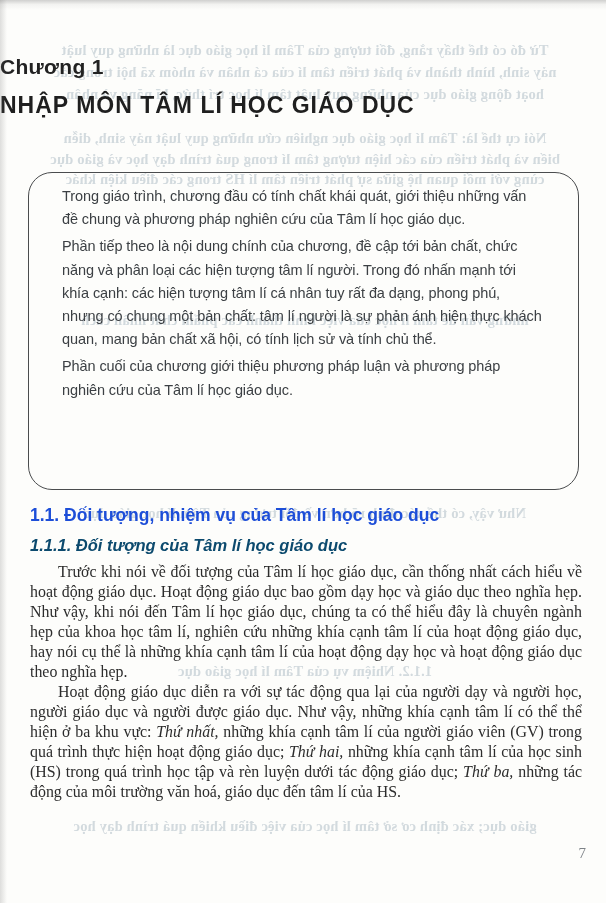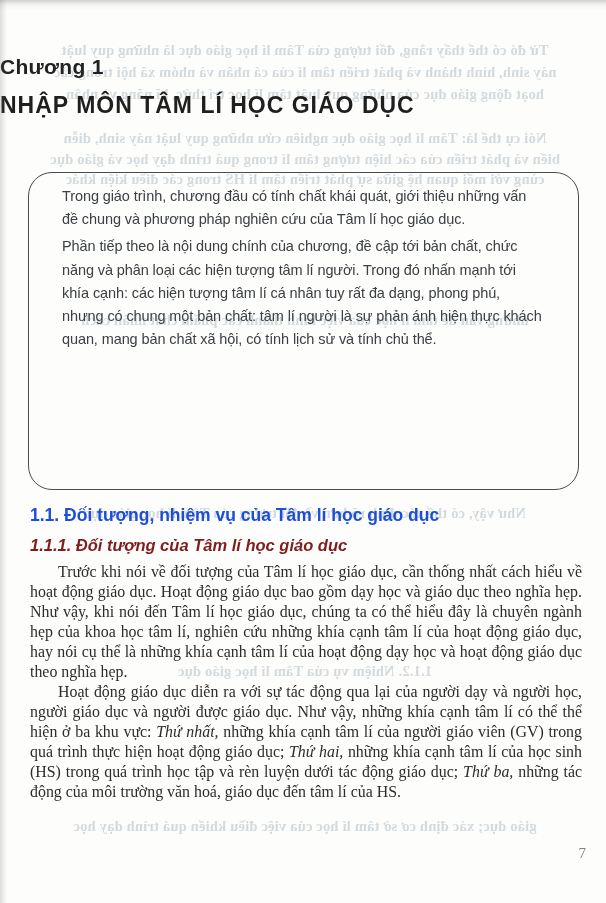--- a/index.html
+++ b/index.html
@@ -73,21 +73,21 @@
     letter-spacing:-.1px;
   }
   .h2{
     position:absolute;left:30px;top:505px;width:560px;
     font-family:"Liberation Sans", sans-serif;
     font-weight:bold;font-size:17.5px;color:#1d4ed8;
   }
   .h3{
     position:absolute;left:30px;top:536px;width:560px;
     font-family:"Liberation Sans", sans-serif;
-    font-weight:bold;font-style:italic;font-size:16.5px;color:#7f1d1d;
+    font-weight:bold;font-style:italic;font-size:16.5px;color:#0c4a6e;
   }
   .bodytext{
     position:absolute;left:30px;top:562px;width:552px;
     font-family:"Liberation Serif", serif;
     font-size:15.9px;line-height:20px;color:#2c2c2c;
     text-align:justify;
   }
   .bodytext p{margin:0;text-indent:28px;}
   .bodytext .it{font-style:italic;}
   .page-number{
@@ -116,20 +116,21 @@
 
   <div class="content">
 
     <div class="chapter-label">Chương 1</div>
 
     <div class="chapter-title">NHẬP MÔN TÂM LÍ HỌC GIÁO DỤC</div>
 
     <div class="summary-box">
       <p>Trong giáo trình, chương đầu có tính chất khái quát, giới thiệu những vấn đề chung và phương pháp nghiên cứu của Tâm lí học giáo dục.</p>
       <p>Phần tiếp theo là nội dung chính của chương, đề cập tới bản chất, chức năng và phân loại các hiện tượng tâm lí người. Trong đó nhấn mạnh tới khía cạnh: các hiện tượng tâm lí cá nhân tuy rất đa dạng, phong phú, nhưng có chung một bản chất: tâm lí người là sự phản ánh hiện thực khách quan, mang bản chất xã hội, có tính lịch sử và tính chủ thể.</p>
+      <p>Phần cuối của chương giới thiệu phương pháp luận và phương pháp nghiên cứu của Tâm lí học giáo dục.</p>
     </div>
 
     <div class="h2">1.1. Đối tượng, nhiệm vụ của Tâm lí học giáo dục</div>
 
     <div class="h3">1.1.1. Đối tượng của Tâm lí học giáo dục</div>
 
     <div class="bodytext">
       <p>Trước khi nói về đối tượng của Tâm lí học giáo dục, cần thống nhất cách hiểu về hoạt động giáo dục. Hoạt động giáo dục bao gồm dạy học và giáo dục theo nghĩa hẹp. Như vậy, khi nói đến Tâm lí học giáo dục, chúng ta có thể hiểu đây là chuyên ngành hẹp của khoa học tâm lí, nghiên cứu những khía cạnh tâm lí của hoạt động giáo dục, hay nói cụ thể là những khía cạnh tâm lí của hoạt động dạy học và hoạt động giáo dục theo nghĩa hẹp.</p>
       <p>
         <span>Hoạt động giáo dục diễn ra với sự tác động qua lại của người dạy và người học, người giáo dục và người được giáo dục. Như vậy, những khía cạnh tâm lí có thể thể hiện ở ba khu vực: </span><span class="it">Thứ nhất,</span><span> những khía cạnh tâm lí của người giáo viên (GV) trong quá trình thực hiện hoạt động giáo dục; </span><span class="it">Thứ hai,</span><span> những khía cạnh tâm lí của học sinh (HS) trong quá trình học tập và rèn luyện dưới tác động giáo dục; </span><span class="it">Thứ ba,</span><span> những tác động của môi trường văn hoá, giáo dục đến tâm lí của HS.</span>

